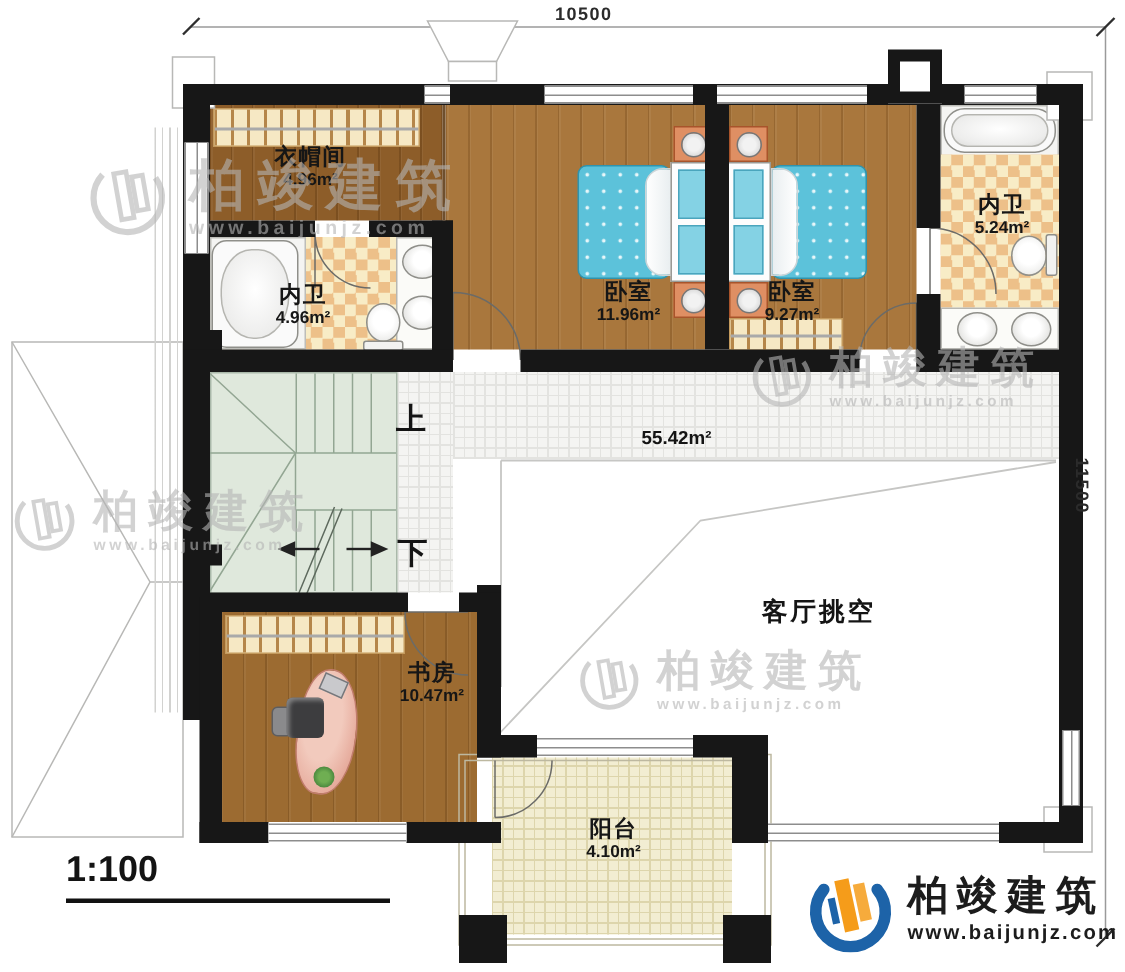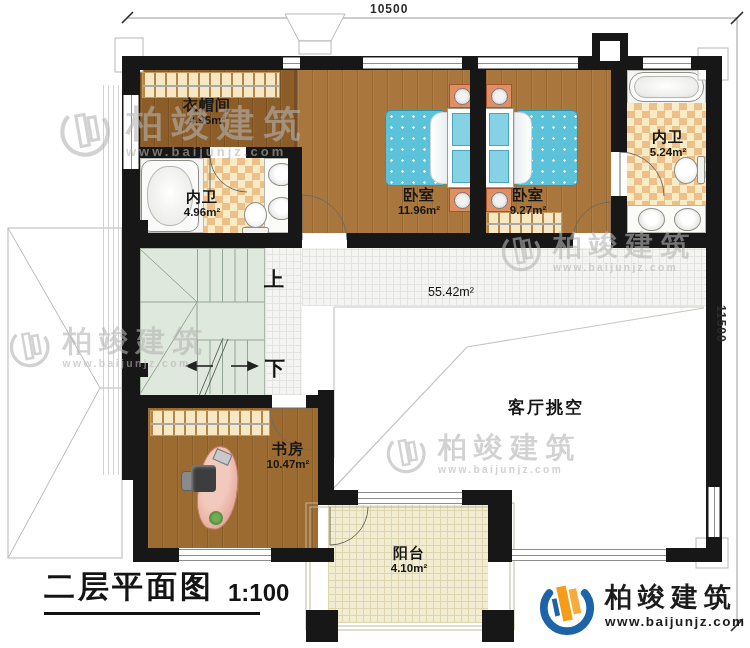--- a/index.html
+++ b/index.html
@@ -46,21 +46,21 @@
   .blanket-r{position:absolute;background:linear-gradient(270deg,#ffffff,#e9eef0);border-radius:0 12px 12px 0;border:1px solid #cdd5d8;box-sizing:border-box;}
   .headboard{position:absolute;background:#fdfdfd;border:1px solid #9a9a95;box-sizing:border-box;}
   .hb-in{position:absolute;background:#84d2e4;border:1px solid #4aa5bd;box-sizing:border-box;}
   .nightstand{position:absolute;background:#df8f63;border:1px solid #a8542b;box-sizing:border-box;}
   .nightstand::after{content:"";position:absolute;left:50%;top:50%;width:15px;height:15px;margin:-8px 0 0 -8px;
     border:1px solid #777;border-radius:50%;background:radial-gradient(circle,#f2f2f2 0 40%,#c9c9c9 100%);}
   .room-label{position:absolute;transform:translateX(-50%);text-align:center;line-height:1.2;white-space:nowrap;color:#161616;}
   .rname{font-size:15px;font-weight:bold;letter-spacing:1px;}
   .rarea{font-size:11.5px;font-weight:bold;}
   .big-label{position:absolute;transform:translateX(-50%);font-size:17px;font-weight:bold;letter-spacing:2px;white-space:nowrap;}
-  .small-label{position:absolute;transform:translateX(-50%);font-size:12.5px;font-weight:normal;}
+  .small-label{position:absolute;transform:translateX(-50%);font-size:12.5px;font-weight:bold;}
   .updown{position:absolute;font-size:20px;font-weight:bold;}
   .dim{position:absolute;font-size:12px;font-weight:bold;color:#2b2b2b;letter-spacing:1px;}
   .wm{position:absolute;display:flex;align-items:center;gap:12px;color:rgba(180,180,180,.60);
       pointer-events:none;transform-origin:left top;}
   .wm .zh{font-size:37px;font-weight:bold;letter-spacing:9px;white-space:nowrap;line-height:1;}
   .wm .url{font-size:13px;font-weight:bold;letter-spacing:3px;margin-top:2px;}
   .title-wrap{position:absolute;left:44px;top:566px;width:320px;}
   .title-row{display:flex;align-items:flex-end;gap:14px;}
   .t-main{font-size:31px;font-weight:bold;letter-spacing:3px;}
   .t-scale{font-size:24px;font-weight:bold;padding-bottom:1px;}
@@ -321,21 +321,20 @@
       <rect x="31" y="14" width="7" height="22" fill="none" stroke="currentColor" stroke-width="3" transform="rotate(-10 27 27)"></rect>
     </svg>
     <div>
       <div class="zh">柏竣建筑</div>
       <div class="url">www.baijunjz.com</div>
     </div>
   </div>
 
   <div class="title-wrap">
     <div class="title-row">
-      <span class="t-main">二层平面图</span>
       <span class="t-scale">1:100</span>
     </div>
     <div class="t-rule"></div>
   </div>
 
   <div class="logo">
     <svg width="58" height="58" viewBox="0 0 60 60">
       <path d="M11.6,16.6 A24,24 0 1 0 48.4,16.6" fill="none" stroke="#1d63a8" stroke-width="8" stroke-linecap="round"></path>
       <g transform="rotate(-12 30 30)">
         <rect x="23" y="9" width="10" height="36" fill="#f59c1a"></rect>

